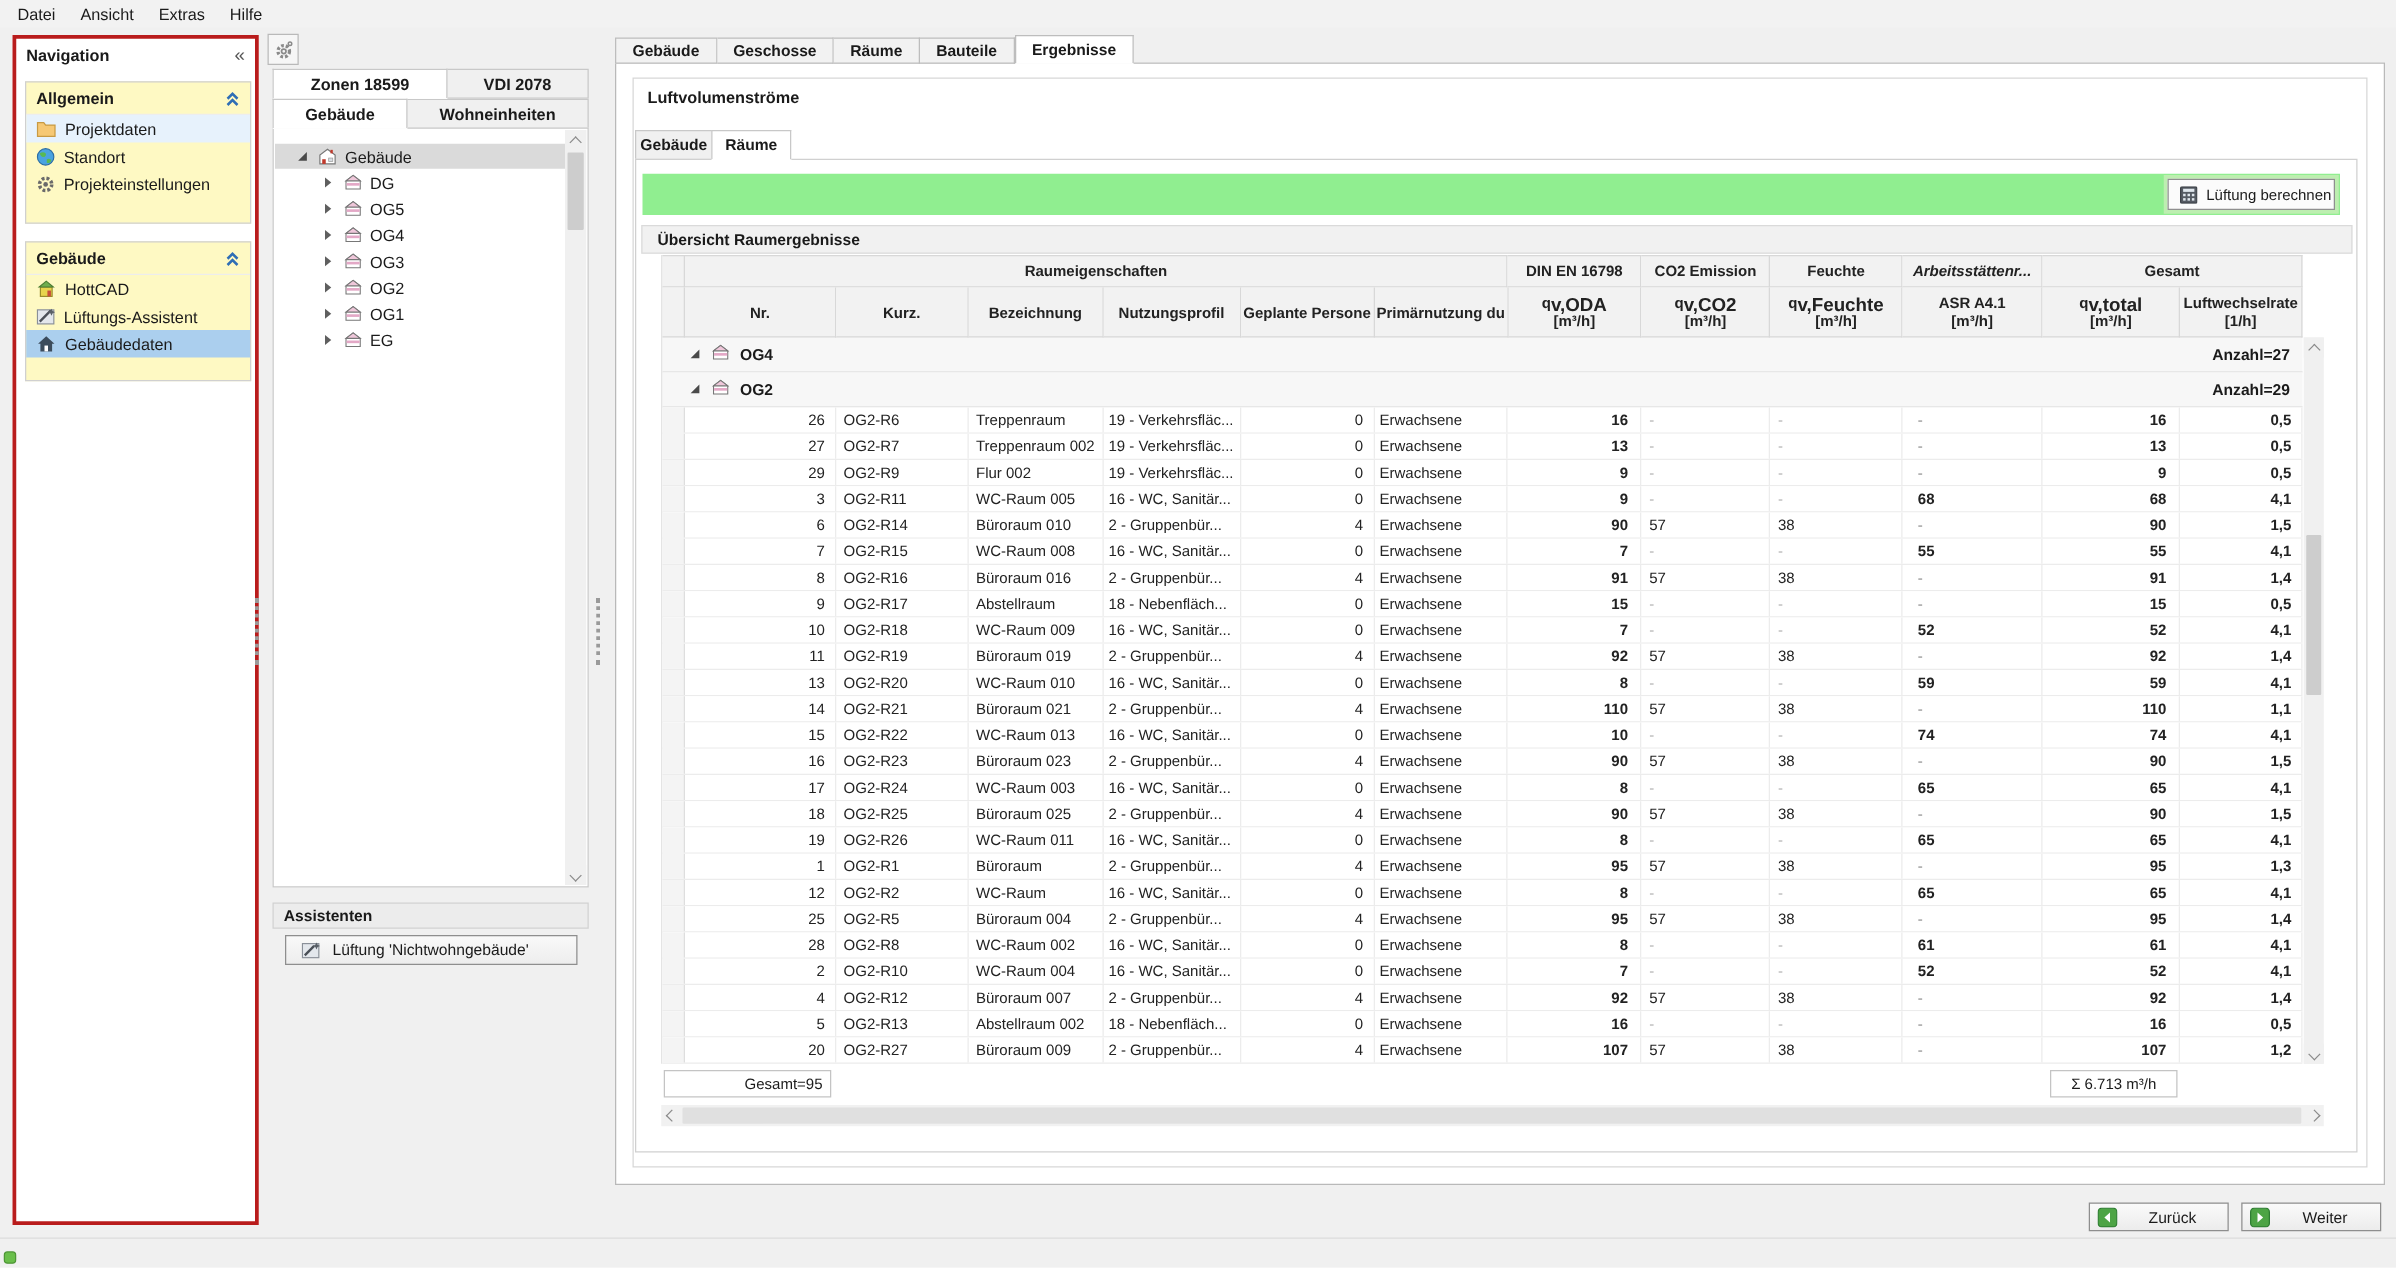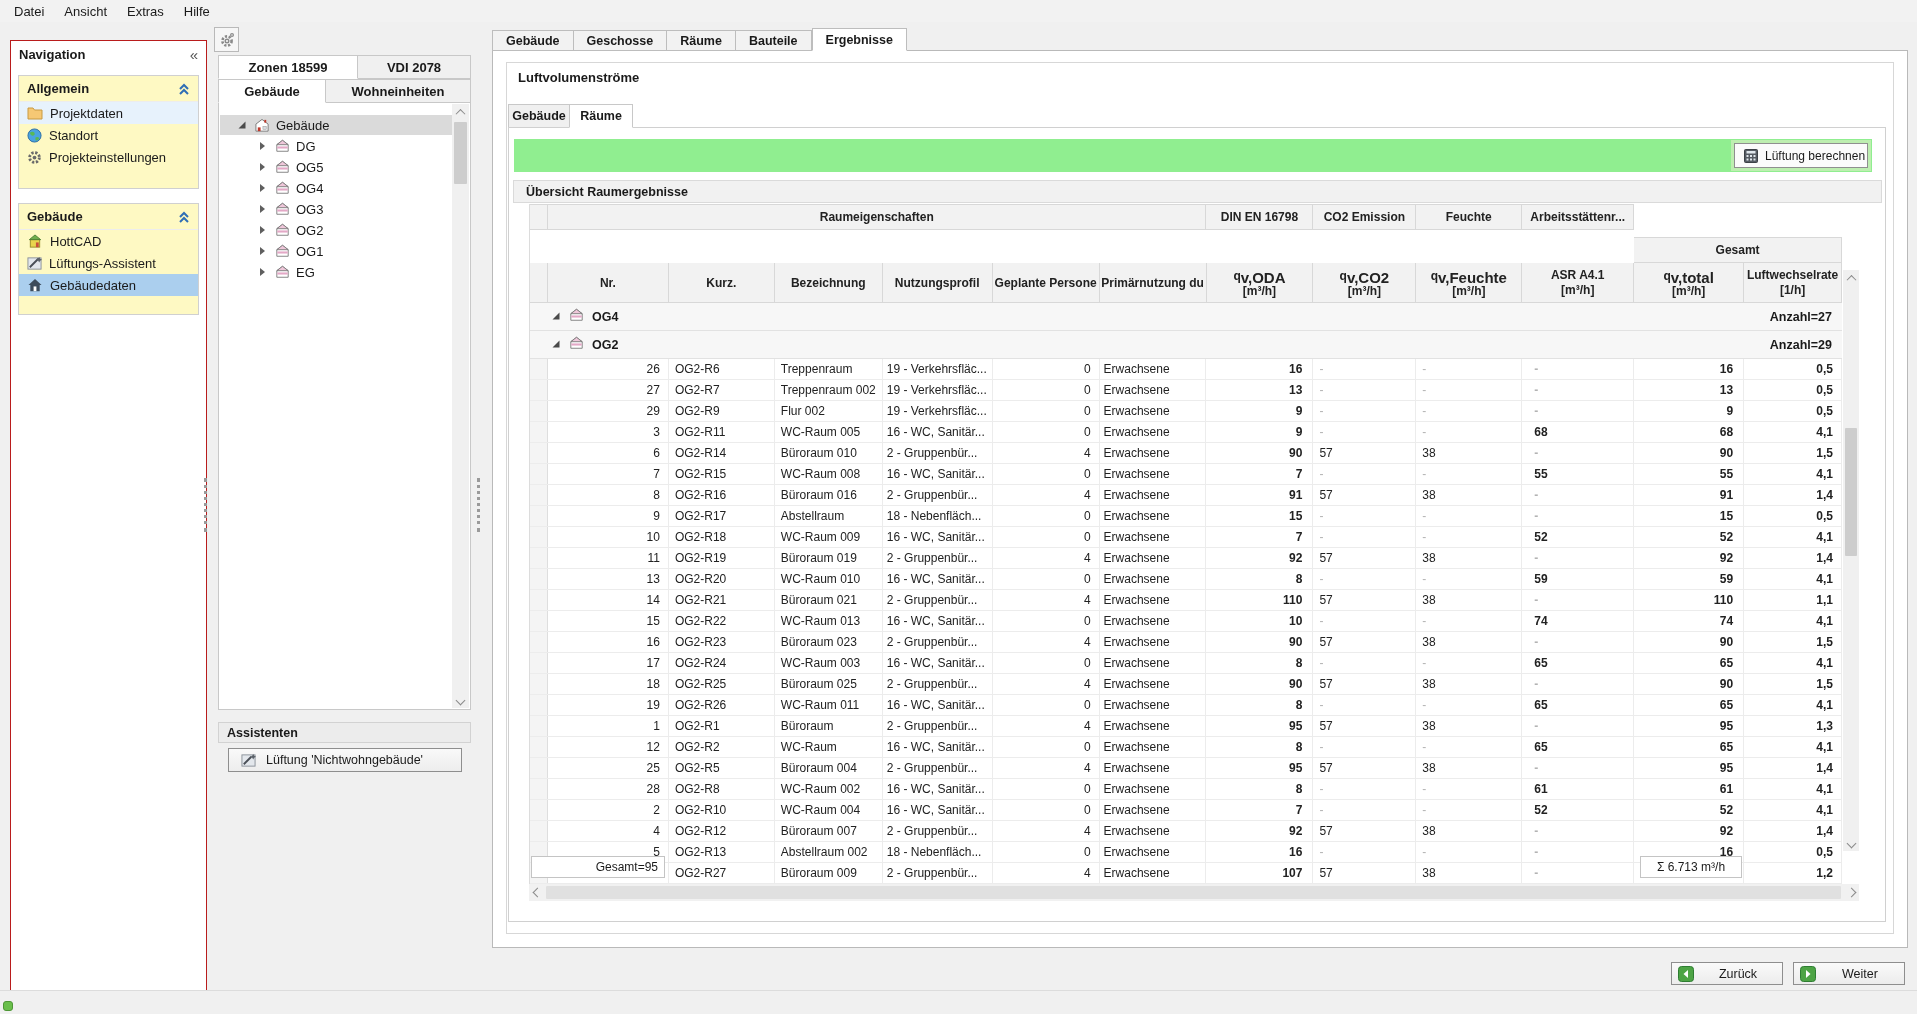--- a/index.html
+++ b/index.html
@@ -8,21 +8,21 @@
 
   
   .menubar { position:absolute; left:0; top:0; width:1917px; height:22px; background:#f2f2f2; display:flex; align-items:center; padding-left:4px; }
   .menubar .mitem { padding:3px 10px; font-size:13px; cursor:default; }
 
   
   .statusbar { position:absolute; left:0; top:990px; width:1917px; height:24px; background:#f0f0f0; border-top:1px solid #dcdcdc; }
   .status-dot { position:absolute; left:3px; top:10px; width:10px; height:10px; background:#6abf4b; border:1px solid #4e9636; border-radius:3px; }
 
   
-  .nav-panel { position:absolute; left:10px; top:40px; width:197px; height:952px; background:#fff; border:1px solid #b91c1c; }
+  .nav-panel { position:absolute; left:10px; top:28px; width:197px; height:952px; background:#fff; border:3px solid #b91c1c; }
   .nav-header { position:relative; height:26px; display:flex; align-items:center; padding:0 8px; }
   .nav-header .ttl { font-weight:bold; font-size:13px; }
   .nav-header .collapse { margin-left:auto; color:#555; font-size:15px; cursor:pointer; }
   .nav-group { position:absolute; left:7px; width:181px; background:#fef9c3; border:1px solid #d0d0d0; }
   .g1 { top:34px; height:114px; } .g2 { top:162px; height:112px; } .g3 { top:288px; height:68px; }
   .nav-group .gtitle { height:26px; display:flex; align-items:center; padding:0 8px; font-weight:bold; font-size:13px; border-bottom:1px solid #ededed; }
   .nav-group .gtitle svg { margin-left:auto; }
   .nav-item { height:22px; display:flex; align-items:center; gap:7px; padding:0 8px; font-size:13px; cursor:default; }
   .nav-item.hover { background:#e7f2fc; }
   .nav-item.selected { background:#abcfee; }
@@ -91,21 +91,21 @@
   .rtable { position:absolute; left:529px; top:204px; width:1313px; border-left:1px solid #dcdcdc; }
   .hrow { display:flex; }
   .th { background:#f2f2f2; border-right:1px solid #d8d8d8; border-bottom:1px solid #d8d8d8; border-top:1px solid #d8d8d8; display:flex; align-items:center; justify-content:center; font-weight:bold; font-size:12px; color:#222; }
   .ghdr .th { height:26px; border-top:1px solid #d8d8d8; }
   .shdr .th { height:40px; flex-direction:column; justify-content:center; gap:3px; border-top:none; line-height:12px; }
   .subsc { font-size:15px; font-weight:bold; position:relative; top:3px; }
   
   .c-rowhdr{width:18px;} .c-nr{width:121px;} .c-kurz{width:106px;} .c-bez{width:108px;} .c-nutz{width:110px;}
   .c-pers{width:107px;} .c-prim{width:107px;} .c-oda{width:107px;} .c-co2{width:103px;} .c-feuchte{width:106px;}
   .c-asr{width:112px;text-align:center;} .c-total{width:110px;} .c-rate{width:98px;}
-  .sp-raum{width:659px;} .sp-din{width:107px;} .sp-co2{width:103px;} .sp-feu{width:106px;} .sp-arb{width:112px;} .sp-ges{width:208px;margin-top:33px;}
+  .sp-raum{width:659px;} .sp-din{width:107px;} .sp-co2{width:103px;} .sp-feu{width:106px;} .sp-arb{width:112px;font-style:italic;} .sp-ges{width:208px;}
 
   .group-row { display:flex; align-items:center; height:28px; background:#f7f7f7; border-bottom:1px solid #e2e2e2; font-size:12.5px; }
   .group-row .tri { margin-left:21px; }
   .group-row .fic { margin-left:8px; }
   .group-row .glbl { margin-left:8px; font-weight:bold; }
   .group-row .gcount { margin-left:auto; margin-right:10px; font-weight:bold; }
 
   .data-row { display:flex; height:21px; border-bottom:1px solid #ececec; background:#fff; }
   .td { border-right:1px solid #ececec; display:flex; align-items:center; font-size:12px; color:#222; overflow:hidden; white-space:nowrap; }
   .td.rowhdr { background:#f4f4f4; border-right:1px solid #dedede; }

